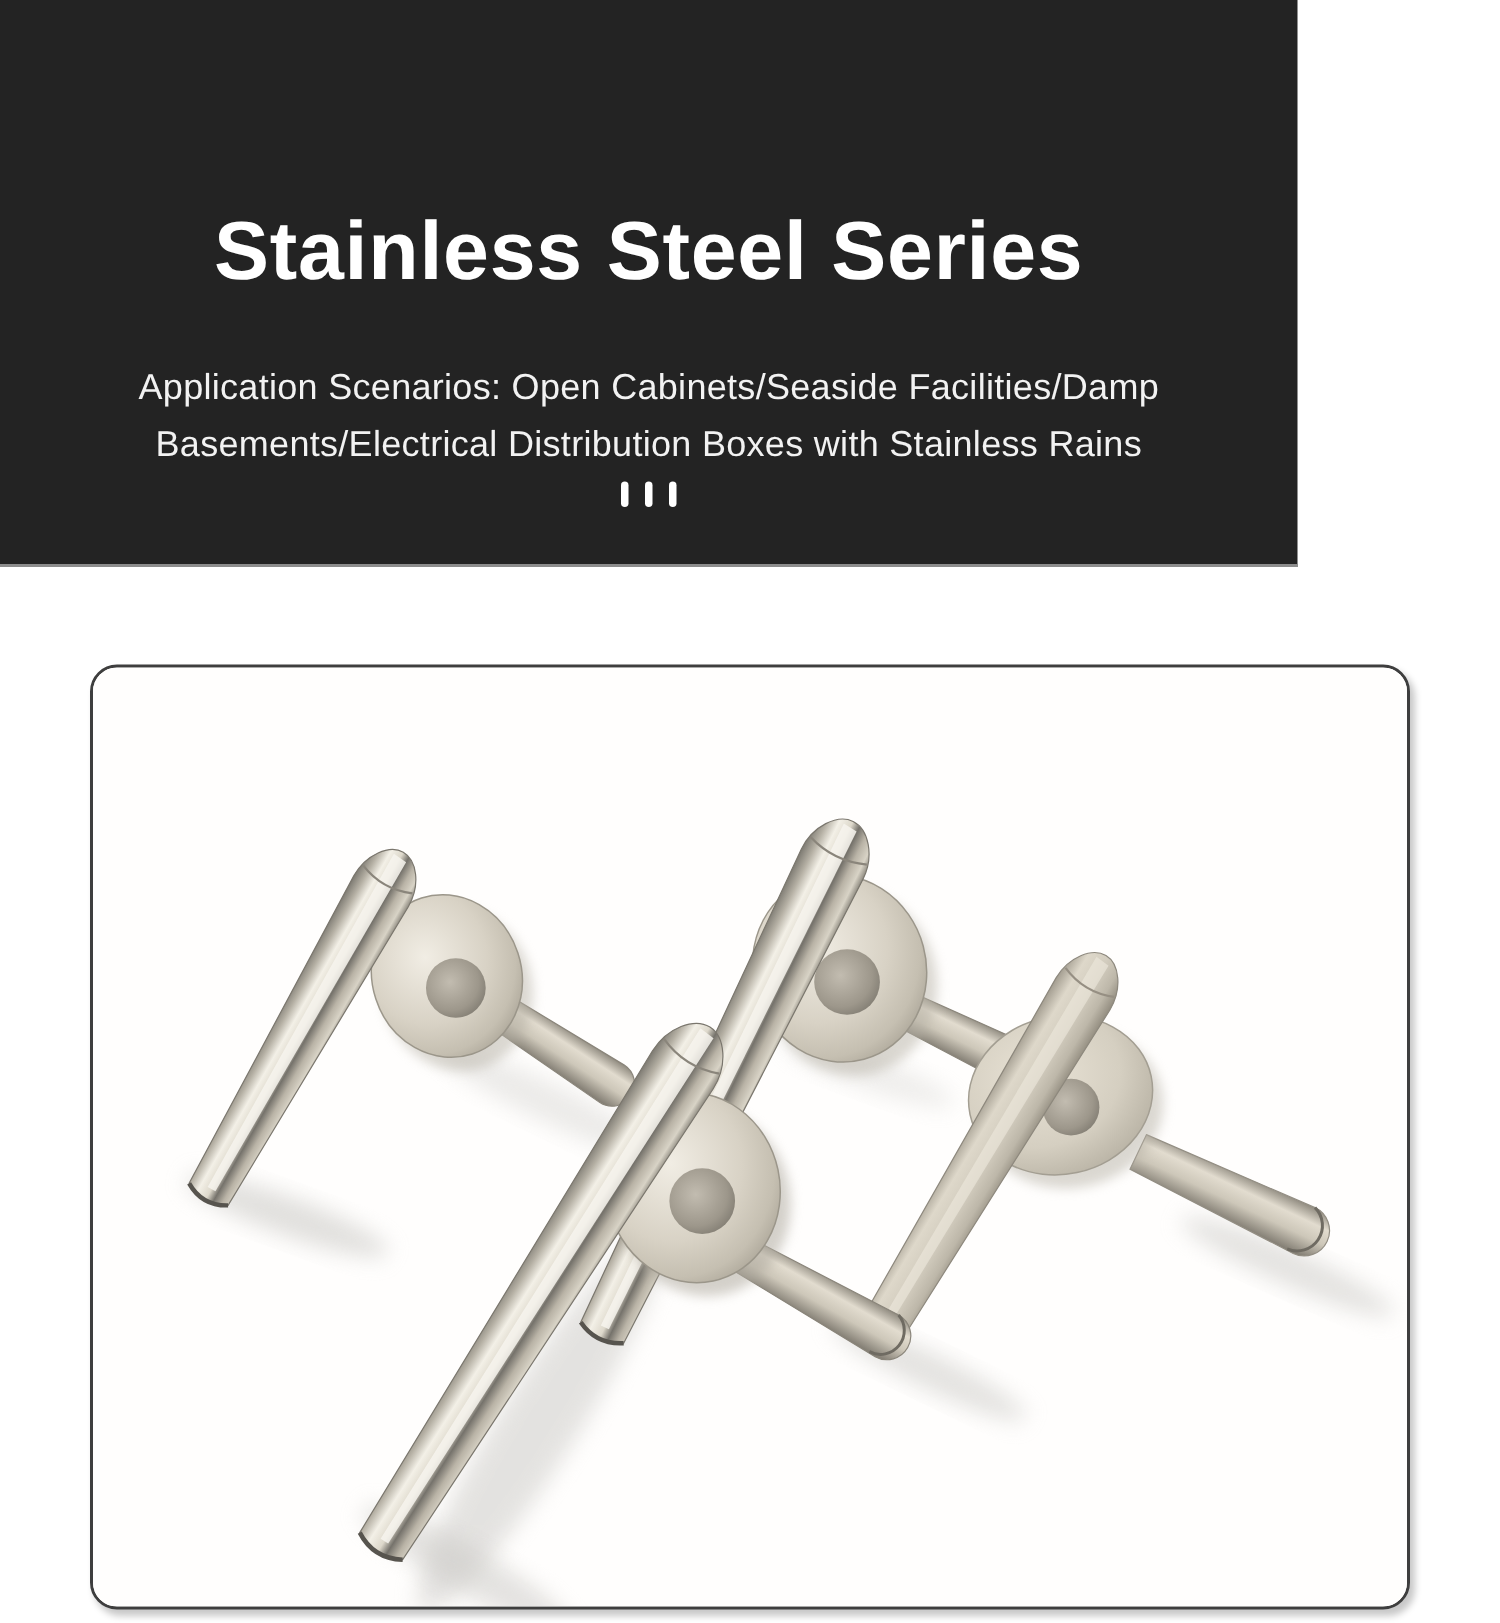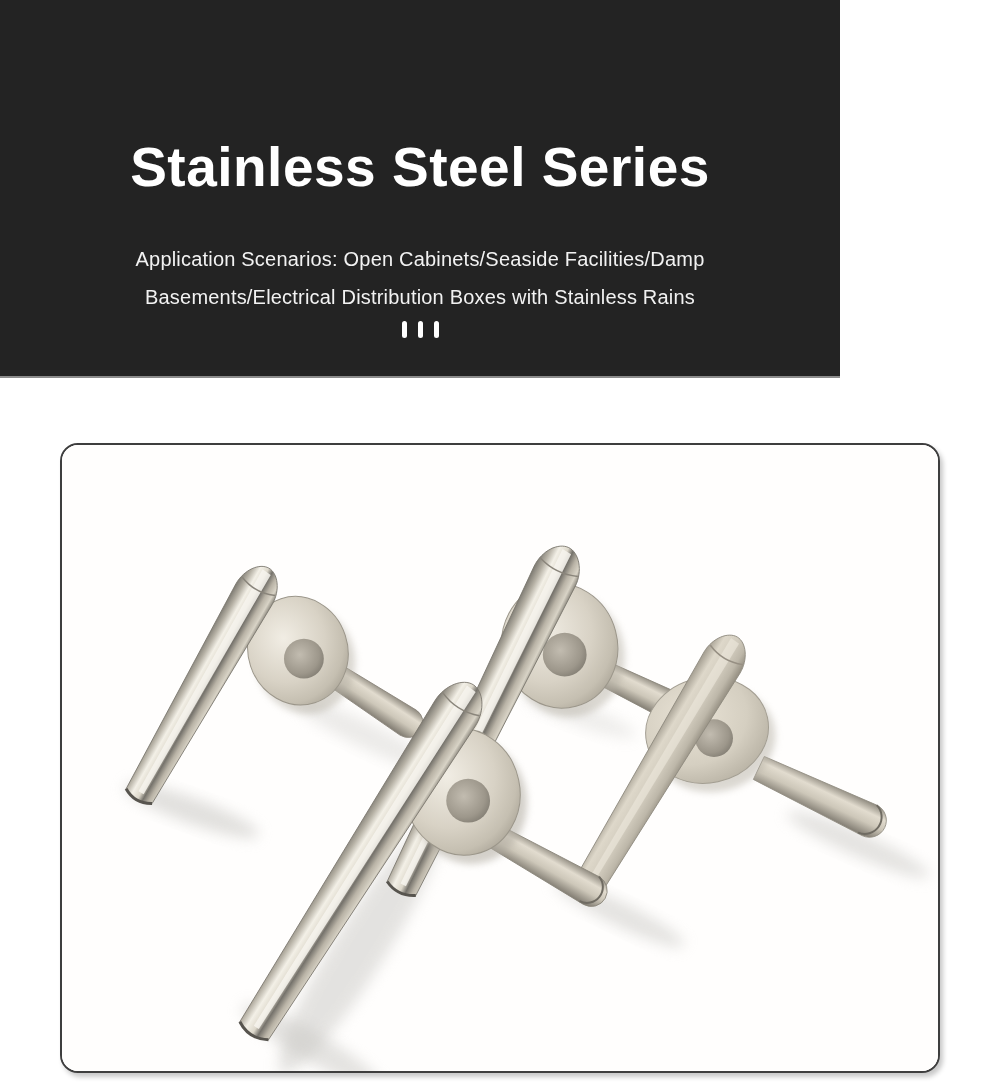--- a/index.html
+++ b/index.html
@@ -8,31 +8,32 @@
     background:#ffffff;
     font-family:"Liberation Sans", sans-serif;
     overflow:hidden;
     position:relative;
   }
   
   .hero{
     position:absolute;left:0;top:0;width:840px;height:376px;
     background:#232323;
     border-bottom:2px solid #8c8c8c;
+    padding-left:25px;
   }
   .hero-title{
     position:absolute;left:0;right:0;top:138px;margin:0;
     text-align:center;
     font-size:55px;line-height:58px;font-weight:bold;
     color:#ffffff;letter-spacing:0.5px;
   }
   .hero-sub{
     position:absolute;left:0;right:0;top:240px;margin:0;
     text-align:center;
-    font-size:20px;line-height:38px;font-weight:400;
+    font-size:24px;line-height:38px;font-weight:400;
     color:#f2f2f2;letter-spacing:0.2px;
   }
   .hero-bars{
     position:absolute;left:0;right:0;top:321px;
     display:flex;justify-content:center;gap:11px;
   }
   .hero-bars .bar{
     width:5px;height:17px;border-radius:3px;background:#ffffff;display:block;
   }
   

